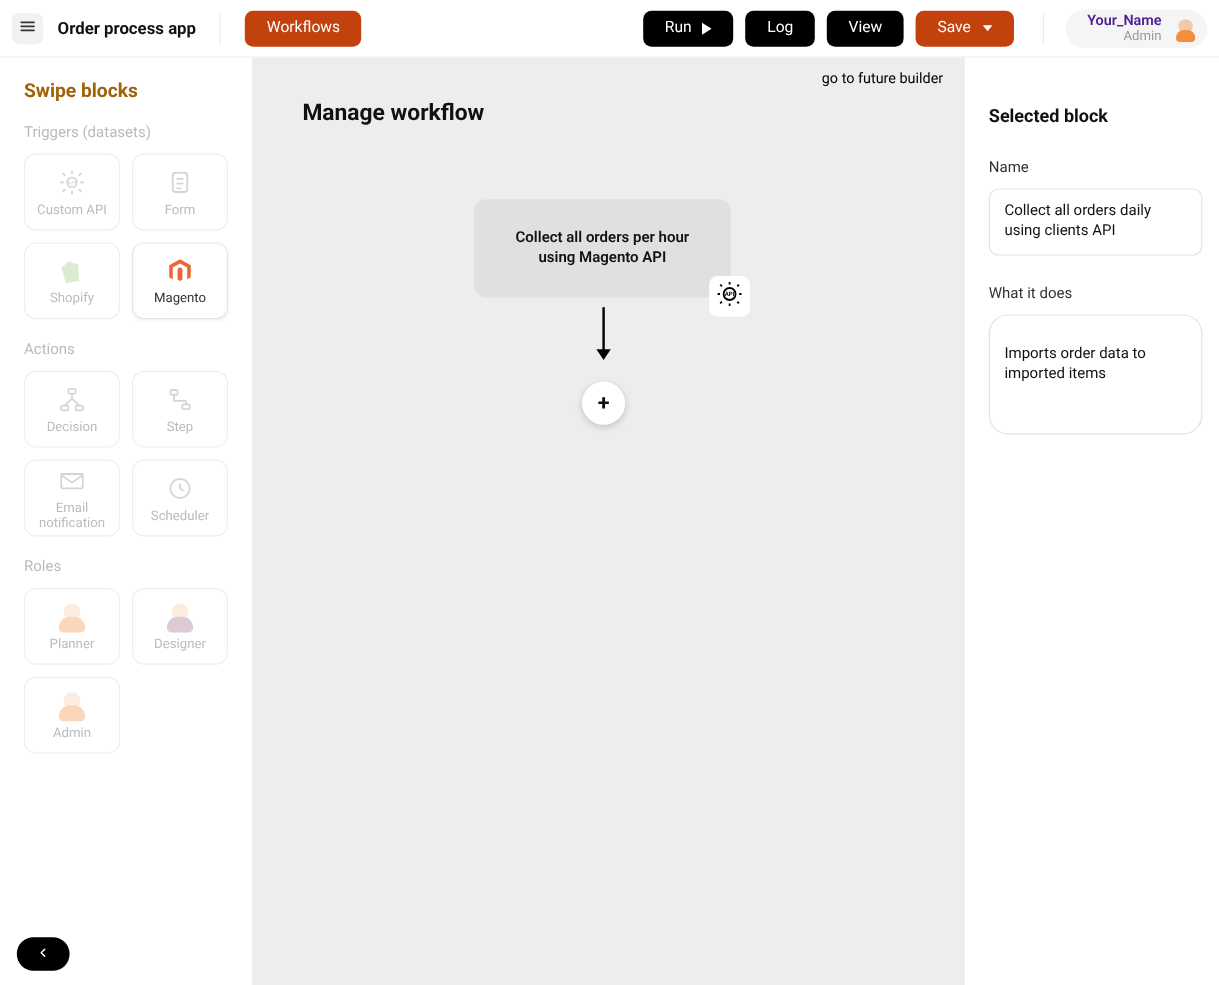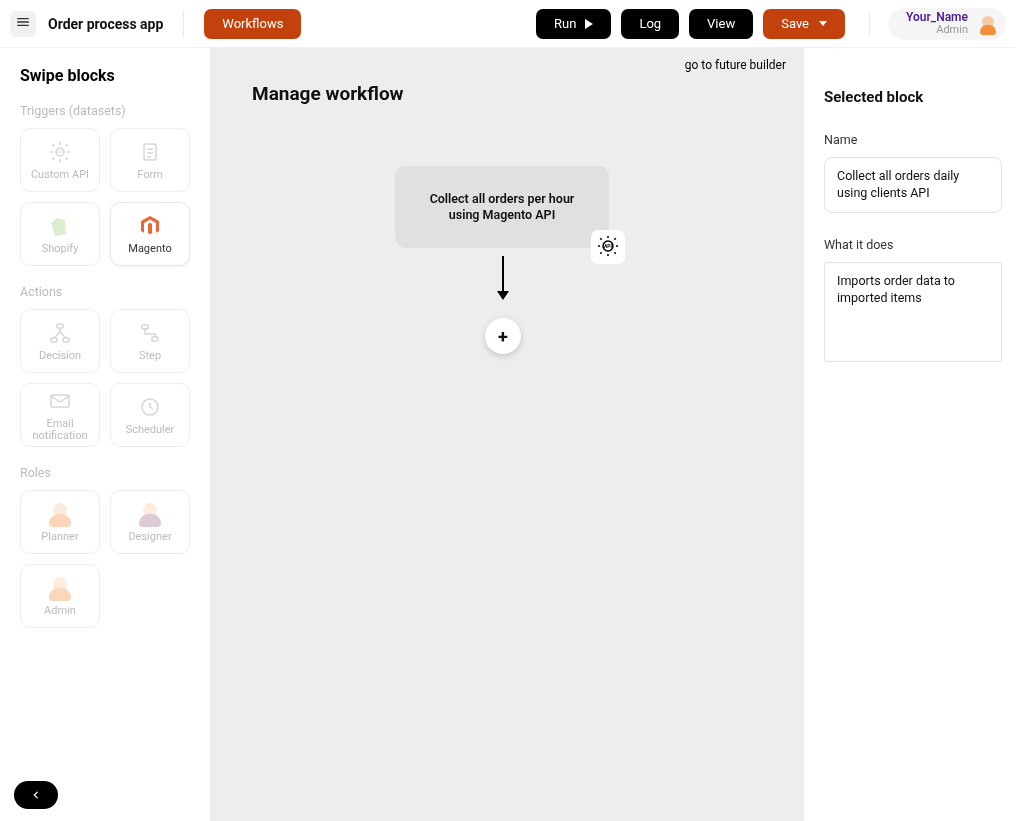--- a/index.html
+++ b/index.html
@@ -122,21 +122,21 @@
   
   .sidebar {
     width: 210px;
     padding: 18px 14px 14px 20px;
     position: relative;
     overflow: hidden;
   }
   .sidebar-title {
     font-size: 16px;
     font-weight: 700;
-    color: #000000;
+    color: #a16207;
     margin-bottom: 18px;
   }
   .section-label {
     font-size: 12.5px;
     color: #bbb;
     margin: 18px 0 10px 0;
   }
   .block-grid {
     display: flex;
     flex-wrap: wrap;
@@ -308,22 +308,22 @@
     line-height: 1.35;
     margin-bottom: 24px;
     background: #fff;
     resize: none;
     font-family: inherit;
   }
   .rp-textarea {
     width: 100%;
     height: 100px;
     border: 1px solid #e2e2e2;
-    border-radius: 3px;
-    padding: 10px 12px;
+    border-radius: 16px;
+    padding: 24px 12px;
     font-size: 12.5px;
     line-height: 1.35;
     background: #fff;
     resize: none;
     font-family: inherit;
   }
 
   
   .small-break { display:block; }
 </style>

